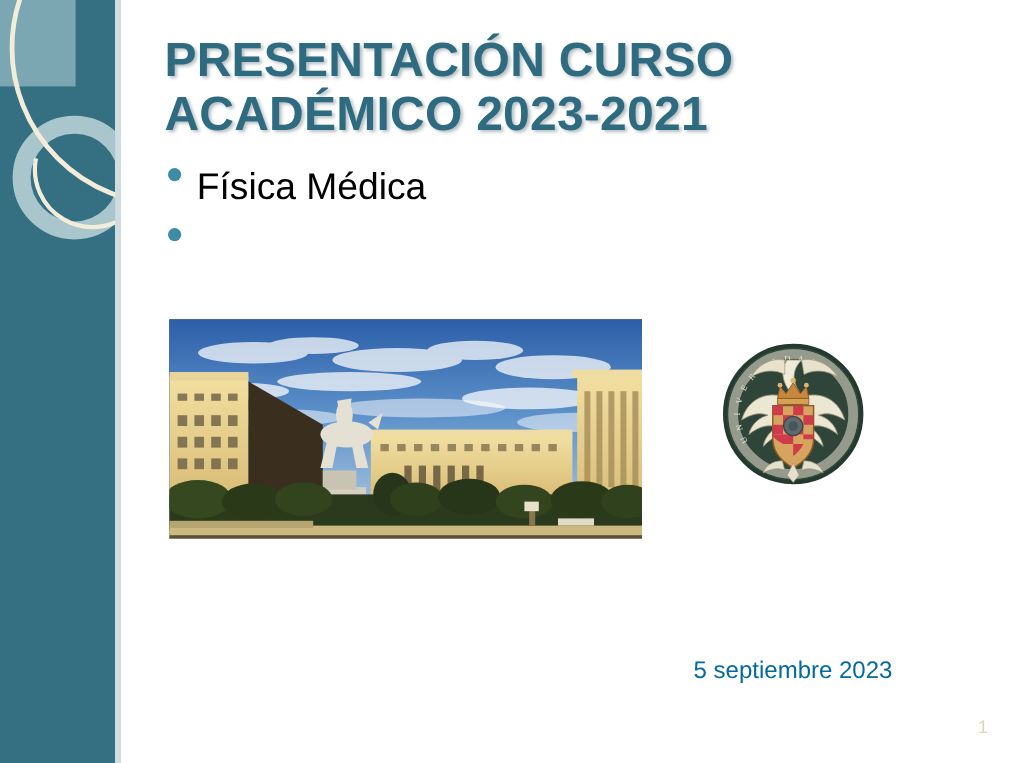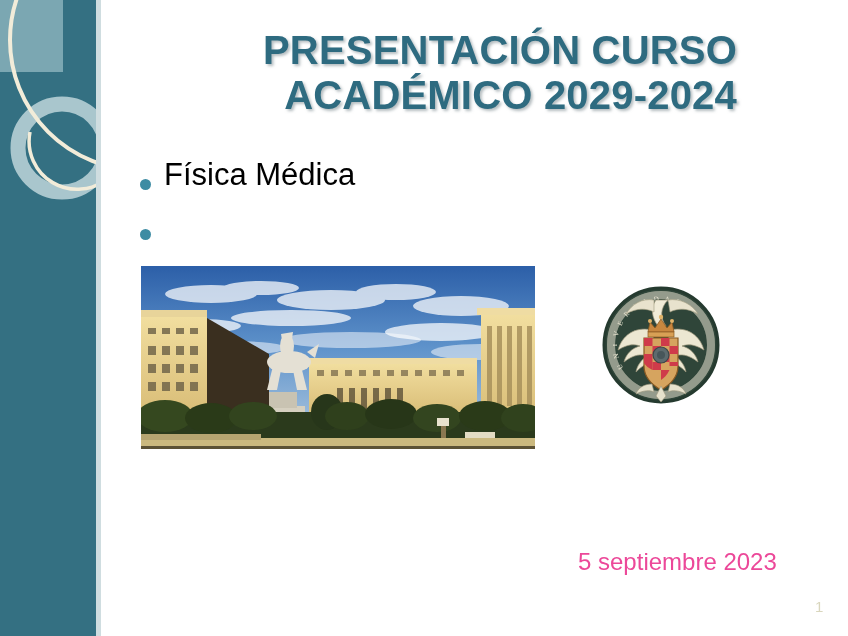--- a/index.html
+++ b/index.html
@@ -58,32 +58,32 @@
     left: 137px;
     top: 28px;
     width: 600px;
     font-size: 40px;
     font-weight: bold;
     line-height: 1.12;
     letter-spacing: 0.2px;
     color: #2e6b80;
     text-shadow: 2px 2px 3px rgba(120,135,140,0.55);
   }
-  .title-line { display: block; white-space: pre; text-align: right; }
+  .title-line { display: block; white-space: pre; }
 
   
   .bullets {
     position: absolute;
     left: 140px;
     top: 140px;
     width: 520px;
   }
   .bullet-row {
     display: flex;
-    align-items: flex-end;
+    align-items: flex-start;
     height: 50px;
   }
   .bullet-dot {
     width: 11px;
     height: 11px;
     border-radius: 50%;
     background: #3d8ca3;
     flex: 0 0 auto;
     margin-right: 13px;
   }
@@ -114,22 +114,22 @@
     width: 122px;
     height: 122px;
   }
   .crest svg { display: block; }
 
   
   .date {
     position: absolute;
     left: 578px;
     top: 548px;
-    font-size: 24px;
-    color: #ec4899;
+    font-size: 20px;
+    color: #0369a1;
     white-space: pre;
   }
 
   
   .slide-number {
     position: absolute;
     left: 815px;
     top: 598px;
     font-size: 15px;
     color: #d9d6bd;
@@ -150,21 +150,21 @@
 
       <circle cx="140" cy="40" r="130" fill="none" stroke="#f2ecd9" stroke-width="4"></circle>
 
       <path d="M 30 132 A 48 48 0 0 0 108 178" fill="none" stroke="#f2ecd9" stroke-width="3.5"></path>
     </svg>
     <div class="sidebar-edge"></div>
   </div>
 
   <div class="title">
     <span class="title-line">PRESENTACIÓN CURSO</span>
-    <span class="title-line">ACADÉMICO 2029-2024</span>
+    <span class="title-line">ACADÉMICO 2023-2021</span>
   </div>
 
   <div class="bullets">
     <div class="bullet-row">
       <span class="bullet-dot"></span>
       <span class="bullet-text">Física Médica</span>
     </div>
     <div class="bullet-row">
       <span class="bullet-dot"></span>
     </div>

